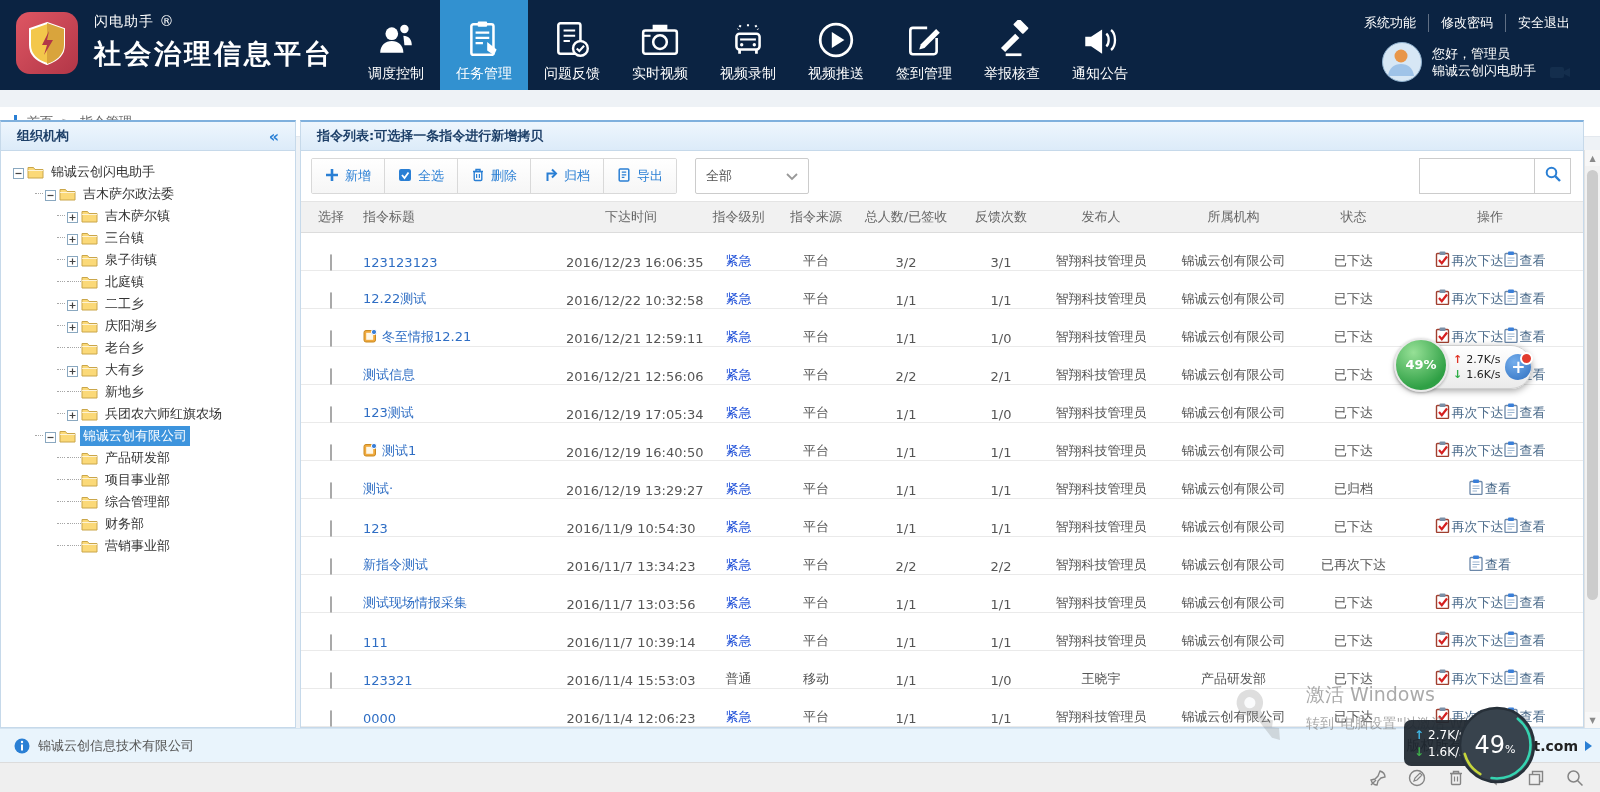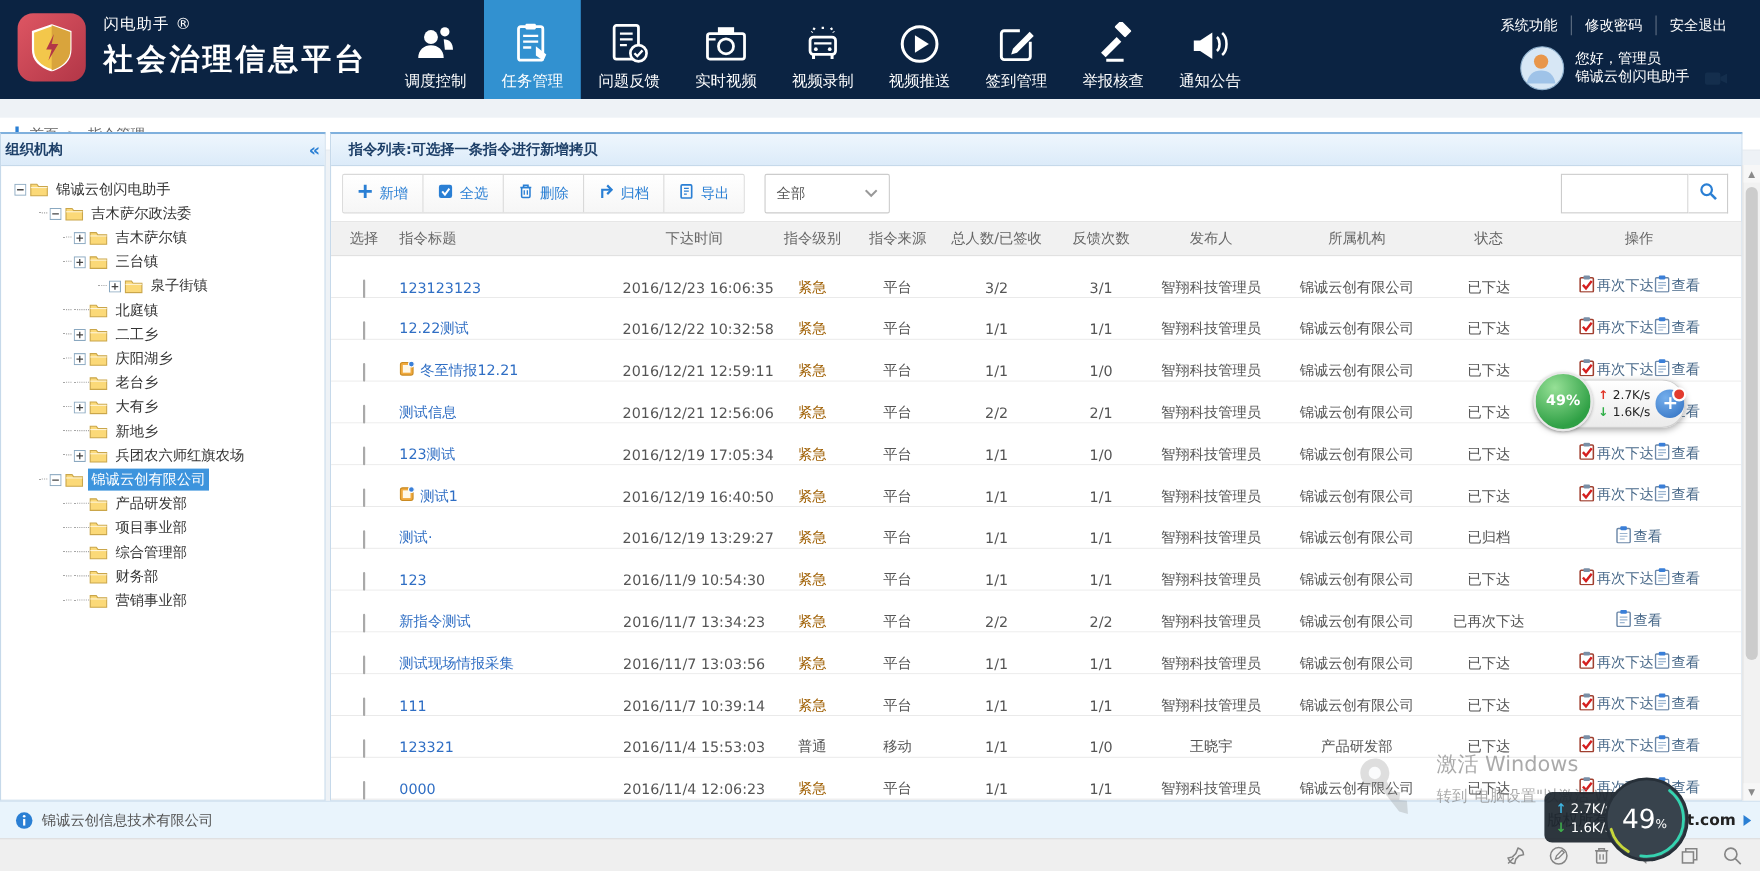--- a/index.html
+++ b/index.html
@@ -28,21 +28,21 @@
   
   .breadcrumb{position:absolute;left:0;top:107px;width:1600px;height:30px;background:#fff;
               border-bottom:1px solid #e3e8ee;display:flex;align-items:center;font-size:13px;color:#666;box-sizing:border-box;}
   .bc-bar{width:3px;height:14px;background:#2a7fd4;margin:0 10px 0 14px;}
   .bc-sep{margin:0 8px;color:#aaa;}
   .bc-item{cursor:pointer;}
   
   .sidebar{position:absolute;left:0;top:120px;width:296px;height:608px;background:#fff;
            border:1px solid #c6d9ea;border-top:2px solid #7fb0dd;box-sizing:border-box;}
   .panel-hd{height:28px;background:linear-gradient(#eef6fd,#dcebf9);border-bottom:1px solid #c6d9ea;
-            display:flex;align-items:center;justify-content:space-between;padding:0 4px;
+            display:flex;align-items:center;justify-content:space-between;padding:0 16px;
             font-size:13px;font-weight:bold;color:#1d3f68;}
   .collapse{color:#2a7fd4;font-size:16px;cursor:pointer;font-weight:bold;}
   .tree{padding-top:10px;font-size:13px;color:#333;}
   .tree-item{height:22px;display:flex;align-items:center;cursor:pointer;}
   .stub{width:8px;height:1px;border-top:1px dotted #a6a6a6;margin-right:2px;flex:none;}
   .exp{width:11px;height:11px;flex:none;margin-right:3px;}
   .exp-sp{width:14px;flex:none;border-top:1px dotted #a6a6a6;height:1px;margin-right:0;}
   .folder{margin-right:4px;flex:none;display:flex;}
   .tree-label{padding:1px 3px;white-space:nowrap;}
   .tree-label.selected{background:#3d94dd;color:#fff;}
@@ -64,21 +64,21 @@
               justify-content:center;background:#fff;cursor:pointer;box-sizing:border-box;}
   .thead{display:flex;height:30px;background:#f1f1f1;border-bottom:1px solid #dcdcdc;align-items:center;
          font-size:13px;color:#666;padding-left:10px;}
   .trow{display:flex;height:37px;align-items:flex-end;border-bottom:1px solid #eaeaea;font-size:13px;color:#555;
         background:#fff;padding-left:10px;}
   .cell{text-align:center;flex:none;white-space:nowrap;overflow:visible;}
   .c0{width:40px;}.c1{width:215px;text-align:left;padding-left:12px;box-sizing:border-box;display:flex;align-items:center;gap:5px;}
   .c2{width:130px;}.c3{width:85px;}.c4{width:70px;}.c5{width:110px;}.c6{width:80px;}
   .c7{width:120px;}.c8{width:145px;}.c9{width:95px;}.c10{width:178px;}
   .link{color:#2f6ec4;cursor:pointer;text-decoration:none;}
-  .lvl-red{color:#a16207;}
+  .lvl-red{color:#1d4ed8;}
   .actions{display:flex;justify-content:center;align-items:center;}
   .action{display:flex;align-items:center;gap:2px;color:#4a6a8a;cursor:pointer;}
   .cb{width:13px;height:13px;border:1px solid #a9a9a9;border-radius:2px;
       background:linear-gradient(#fdfdfd,#ececec);margin:0 auto;cursor:pointer;}
   
   .vscroll{position:absolute;right:0;top:150px;width:16px;height:578px;background:#f2f2f2;border-left:1px solid #e2e2e2;box-sizing:border-box;}
   .varrow{height:16px;display:flex;align-items:center;justify-content:center;font-size:8px;color:#8a8a8a;background:#f7f7f7;cursor:pointer;}
   .varrow.dn{position:absolute;bottom:0;left:0;right:0;}
   .vthumb{position:absolute;left:2px;top:20px;width:11px;height:430px;background:#cccccc;border-radius:6px;cursor:pointer;}
   
@@ -312,21 +312,21 @@
               <path d="M2.5 5.5h6M5.5 2.5v6" stroke="#444" stroke-width="1.2"></path>
             </svg></span>
      <span class="folder">
             <svg width="17" height="14" viewBox="0 0 17 14">
               <path d="M1 13V2.5h5.5L8 4.5h8V13z" fill="#fbd978" stroke="#caa64a"></path>
               <path d="M1 5.5h15" stroke="#fff" opacity=".7"></path>
             </svg>
           </span>
      <span class="tree-label">三台镇</span>
    </div>
-        <div class="tree-item" style="padding-left:88px">
+        <div class="tree-item" style="padding-left:56px">
      <span class="stub"></span>
           <span class="exp"><svg width="11" height="11" viewBox="0 0 11 11">
               <rect x=".5" y=".5" width="10" height="10" fill="#fff" stroke="#8aa8c0"></rect>
               <path d="M2.5 5.5h6M5.5 2.5v6" stroke="#444" stroke-width="1.2"></path>
             </svg></span>
      <span class="folder">
             <svg width="17" height="14" viewBox="0 0 17 14">
               <path d="M1 13V2.5h5.5L8 4.5h8V13z" fill="#fbd978" stroke="#caa64a"></path>
               <path d="M1 5.5h15" stroke="#fff" opacity=".7"></path>
             </svg>

